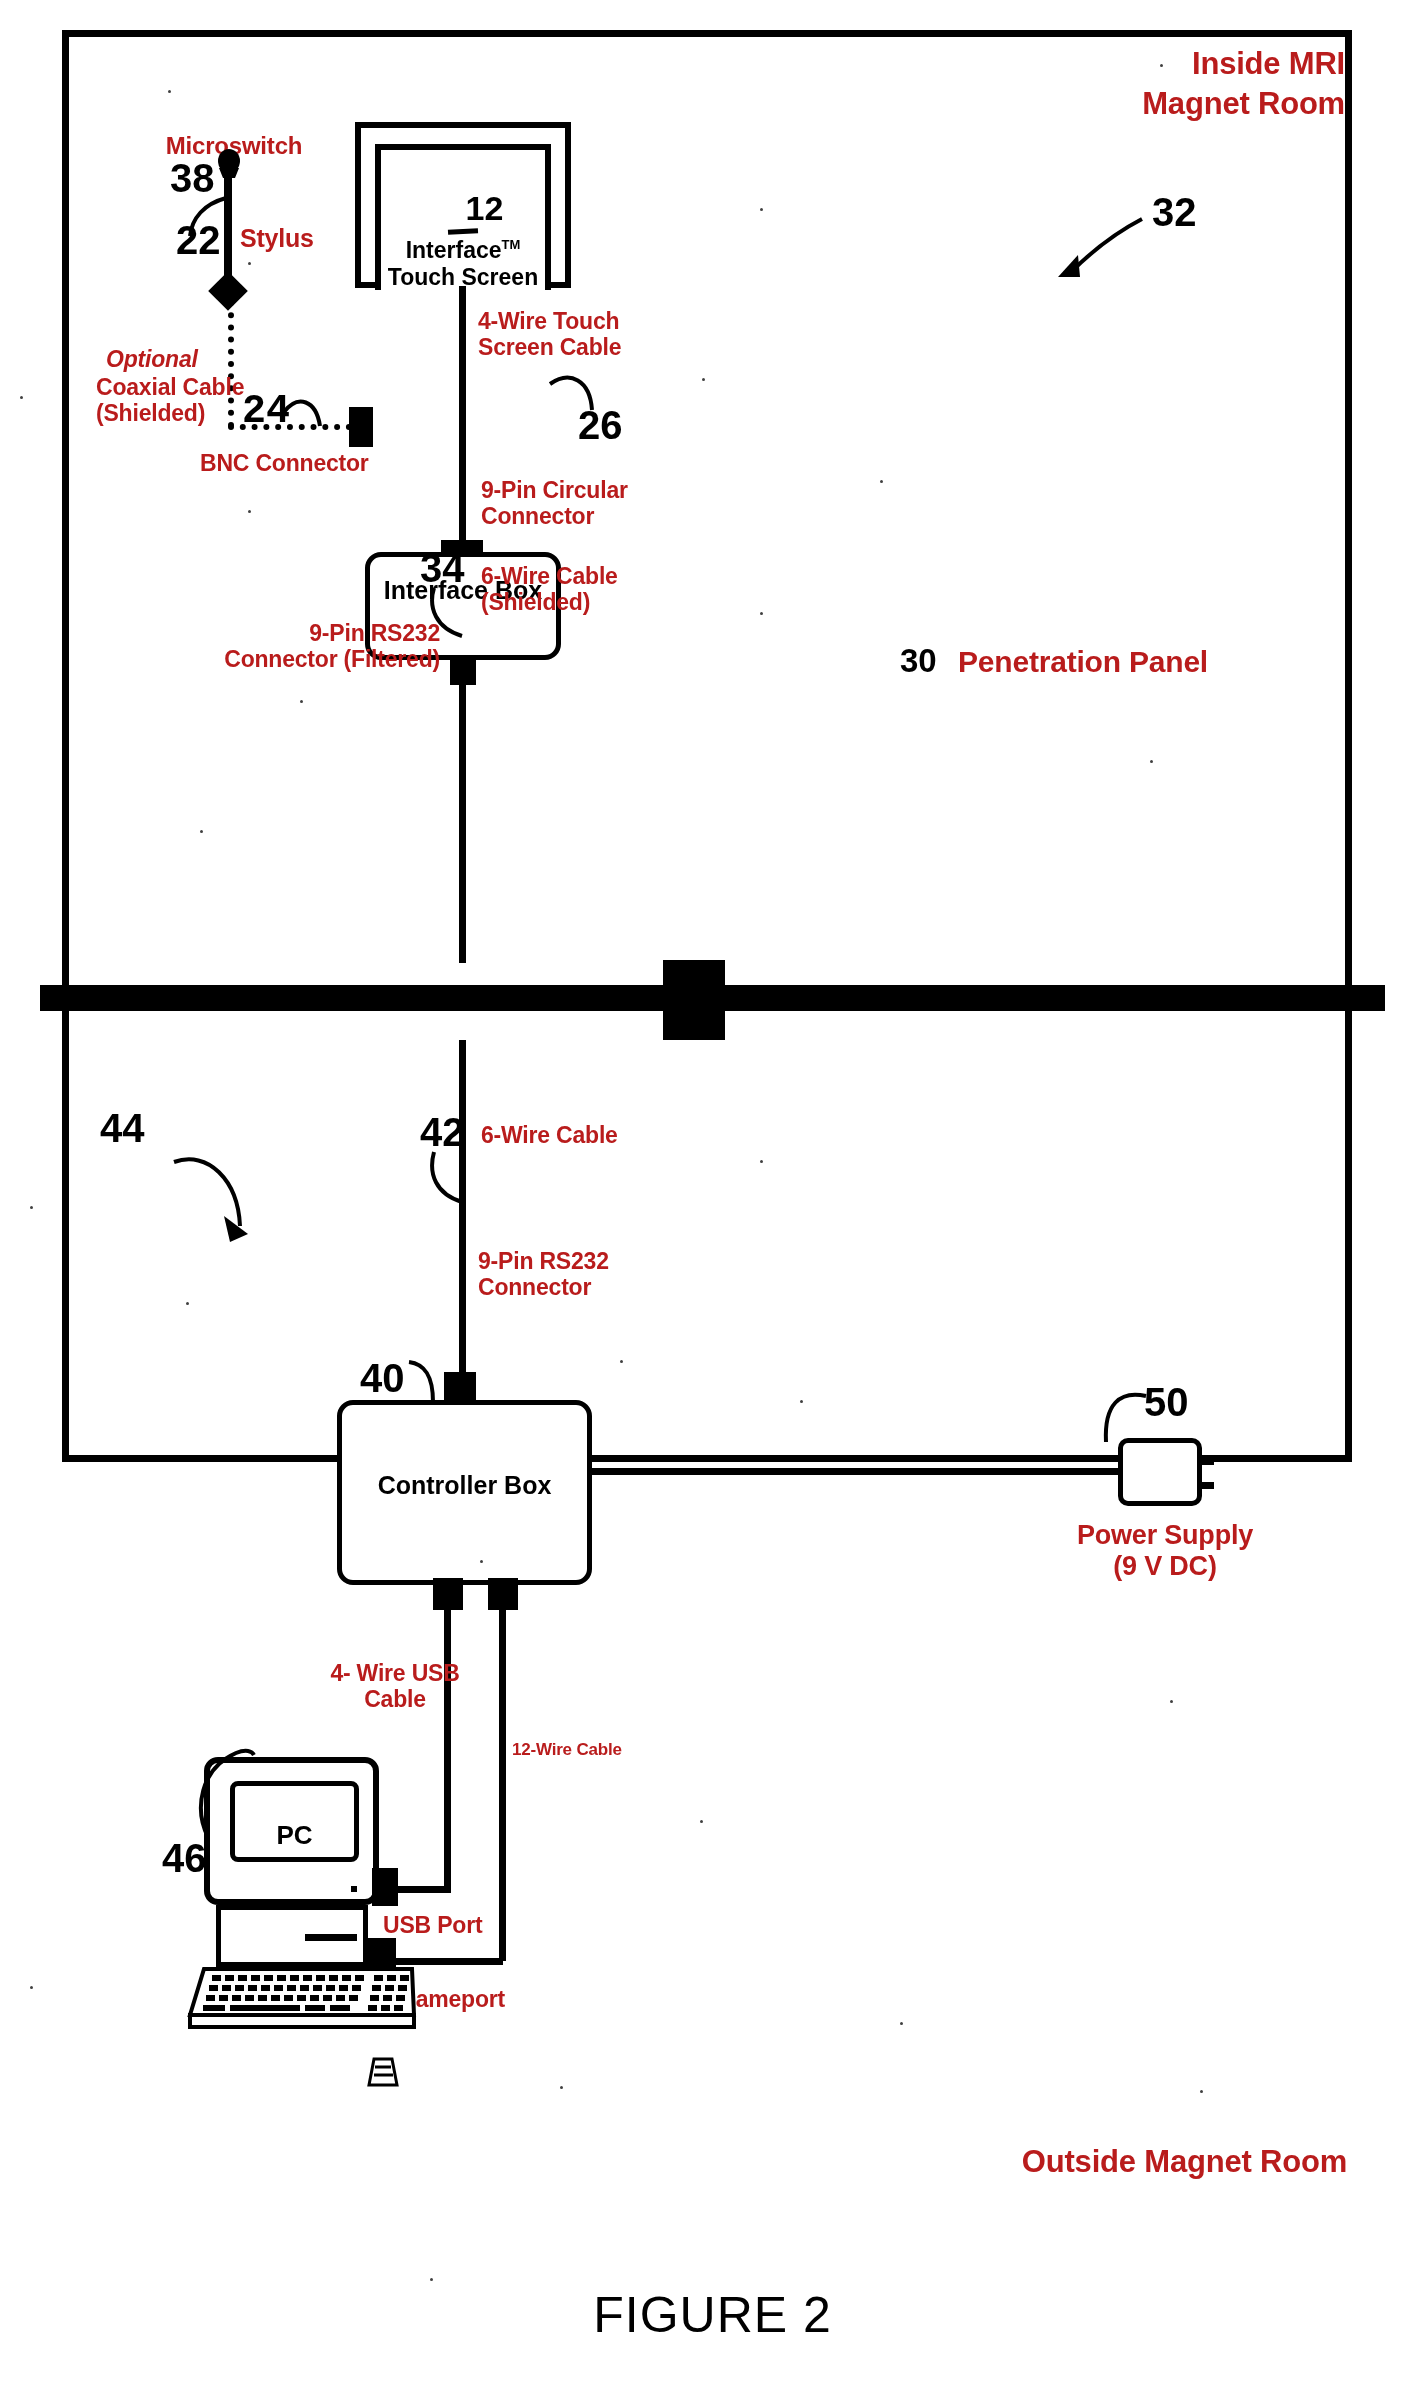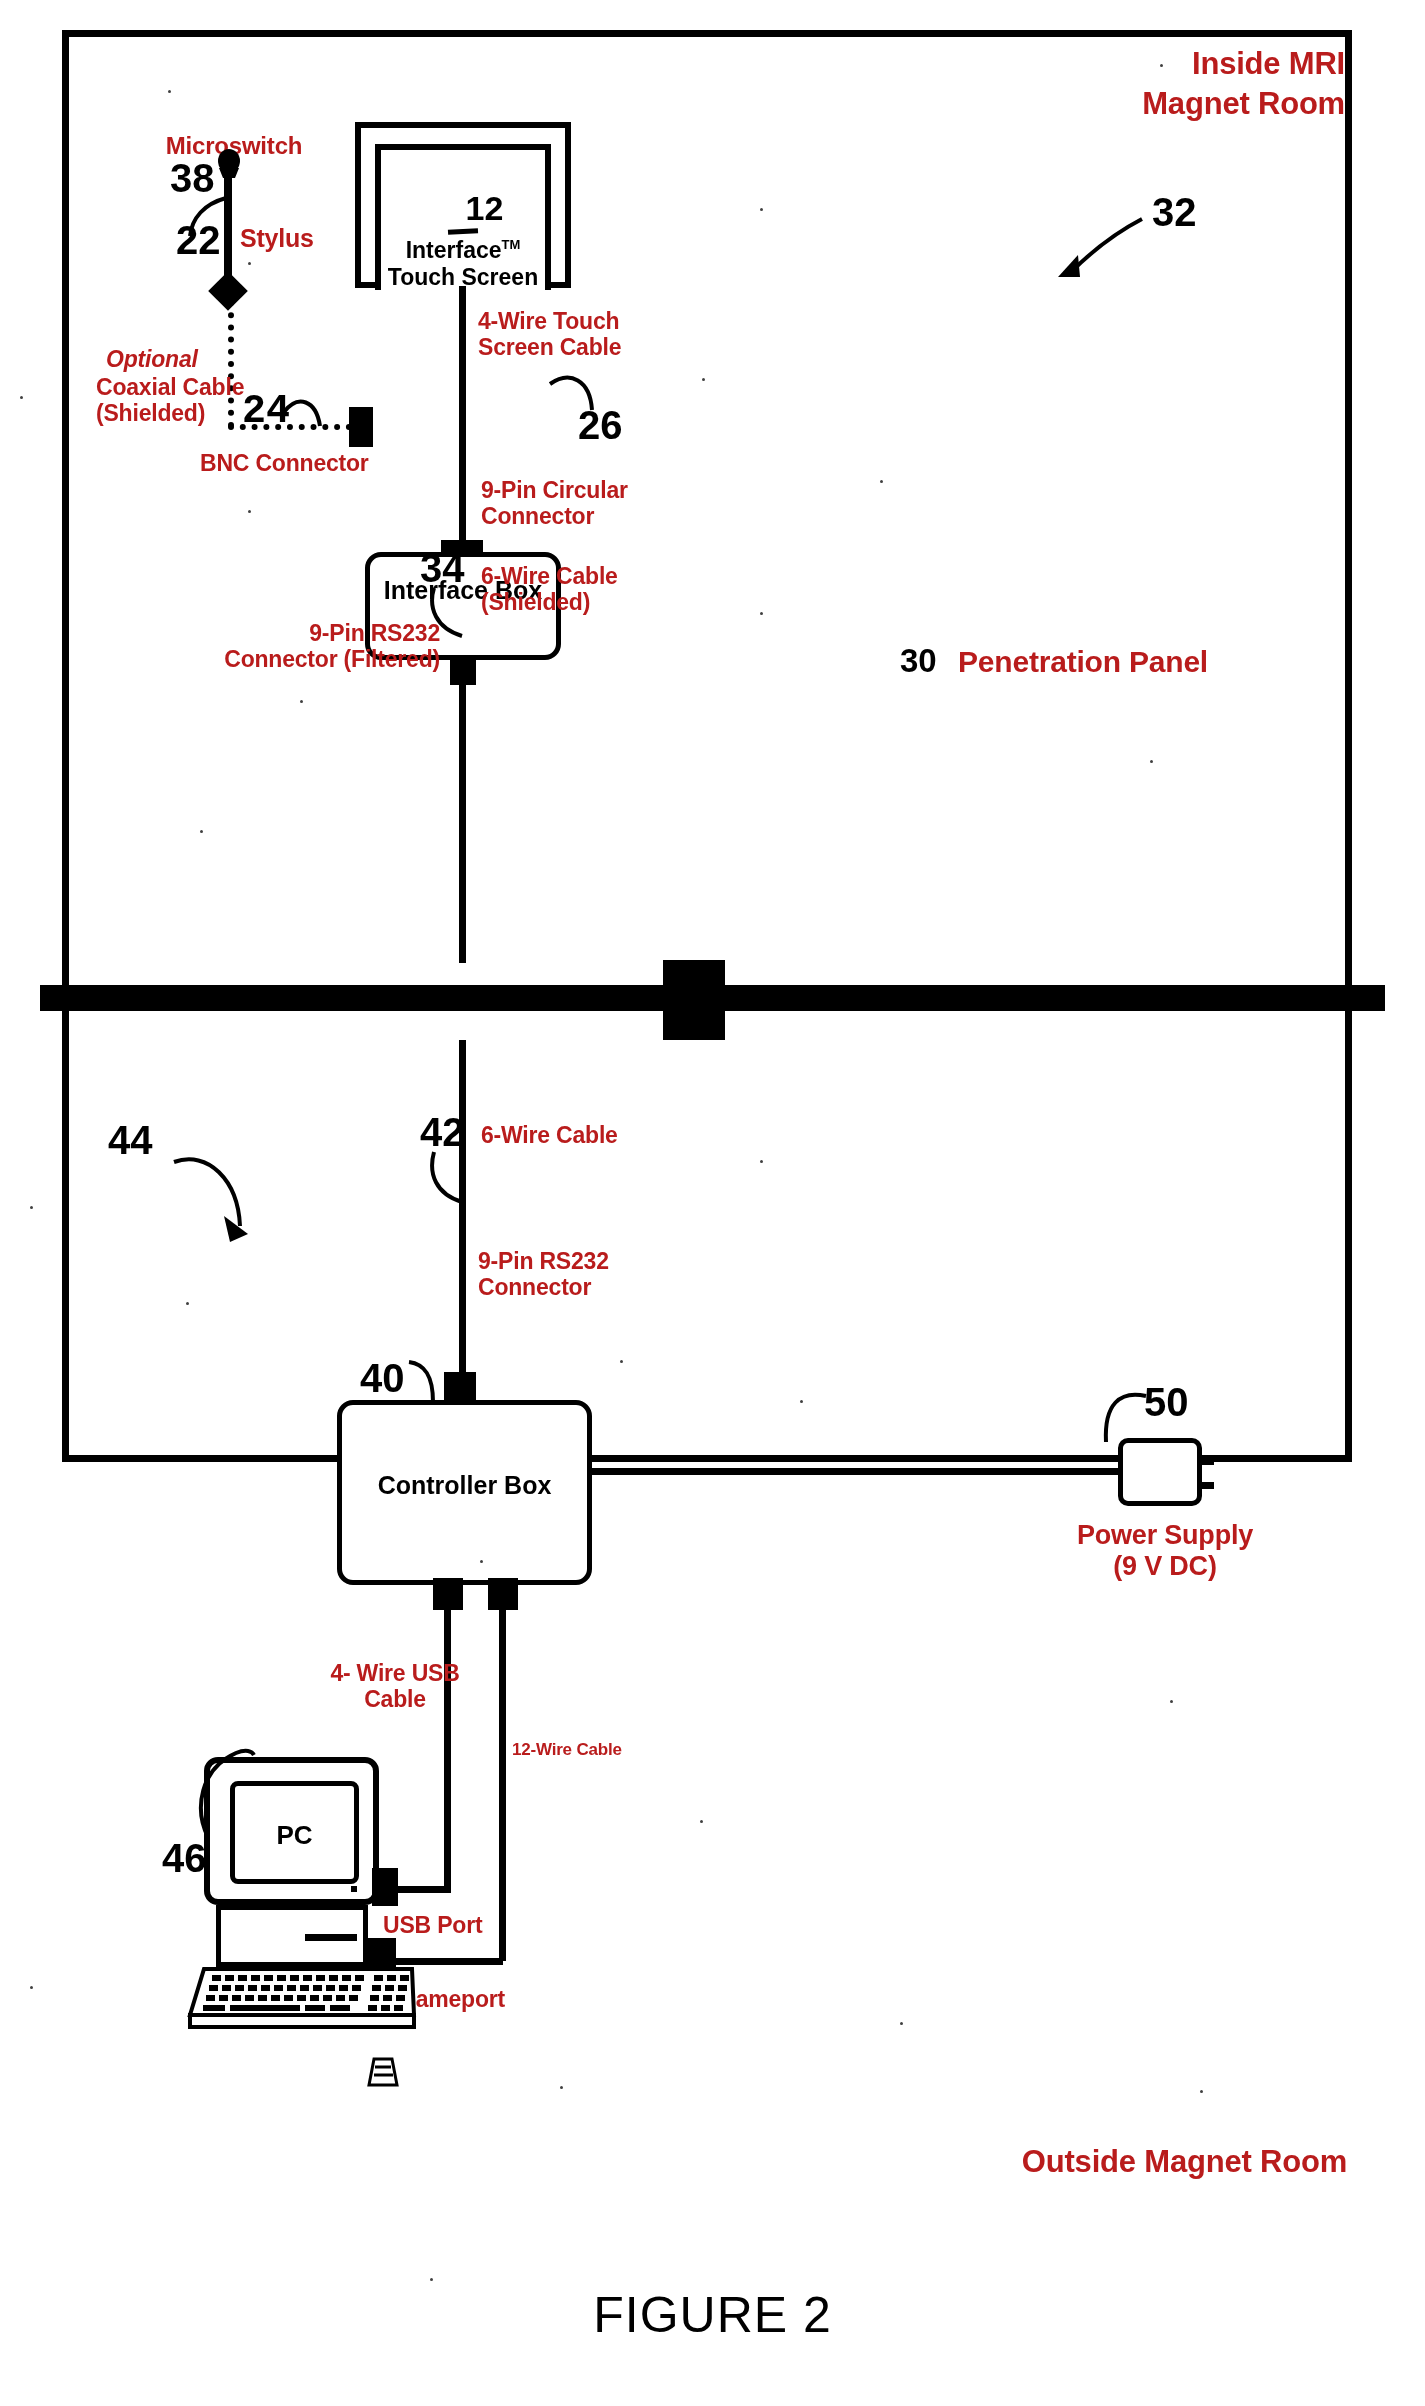--- a/index.html
+++ b/index.html
@@ -227,21 +227,21 @@
     border: 6px solid #000;
     border-radius: 14px;
     box-sizing: border-box;
     background: #fff;
   }
   .pc-screen {
     position: absolute;
     left: 20px;
     top: 18px;
     width: 129px;
-    height: 103px;
+    height: 81px;
     border: 5px solid #000;
     border-radius: 8px;
     box-sizing: border-box;
     background: #fff;
   }
   .pc-screen-label {
     position: absolute;
     left: 0; right: 0; top: 34px;
     text-align: center;
     font-size: 26px;
@@ -414,21 +414,21 @@
   <div class="num" style="left:420px; top:1112px;">42</div>
   <svg class="lead" style="left:428px; top:1150px;" width="50" height="58" viewBox="0 0 50 58">
     <path d="M6 2 C0 24, 8 44, 34 52" stroke="#000" stroke-width="4" fill="none"></path>
   </svg>
   <div class="lbl l" style="left:481px; top:1122px; font-size:23px;">6-Wire Cable</div>
 
   <div class="lbl l" style="left:478px; top:1248px; font-size:23px;">9-Pin RS232
 Connector</div>
   <div class="nub" style="left:444px; top:1372px; width:32px; height:32px;"></div>
 
-  <div class="num" style="left:108px; top:1108px;margin-top:12px;">44</div>
+  <div class="num" style="left:100px; top:1108px;">44</div>
   <svg class="lead" style="left:168px; top:1134px;" width="120" height="120" viewBox="0 0 120 120">
     <path d="M6 28 C40 16, 70 46, 72 92" stroke="#000" stroke-width="4" fill="none"></path>
     <path d="M56 82 L80 100 L62 108 Z" fill="#000"></path>
   </svg>
 
   <div class="controller-box">
     <div class="ctrl-text">Controller Box</div>
   </div>
   <div class="num" style="left:360px; top:1358px;">40</div>
   <svg class="lead" style="left:405px; top:1358px;" width="50" height="48" viewBox="0 0 50 48">

